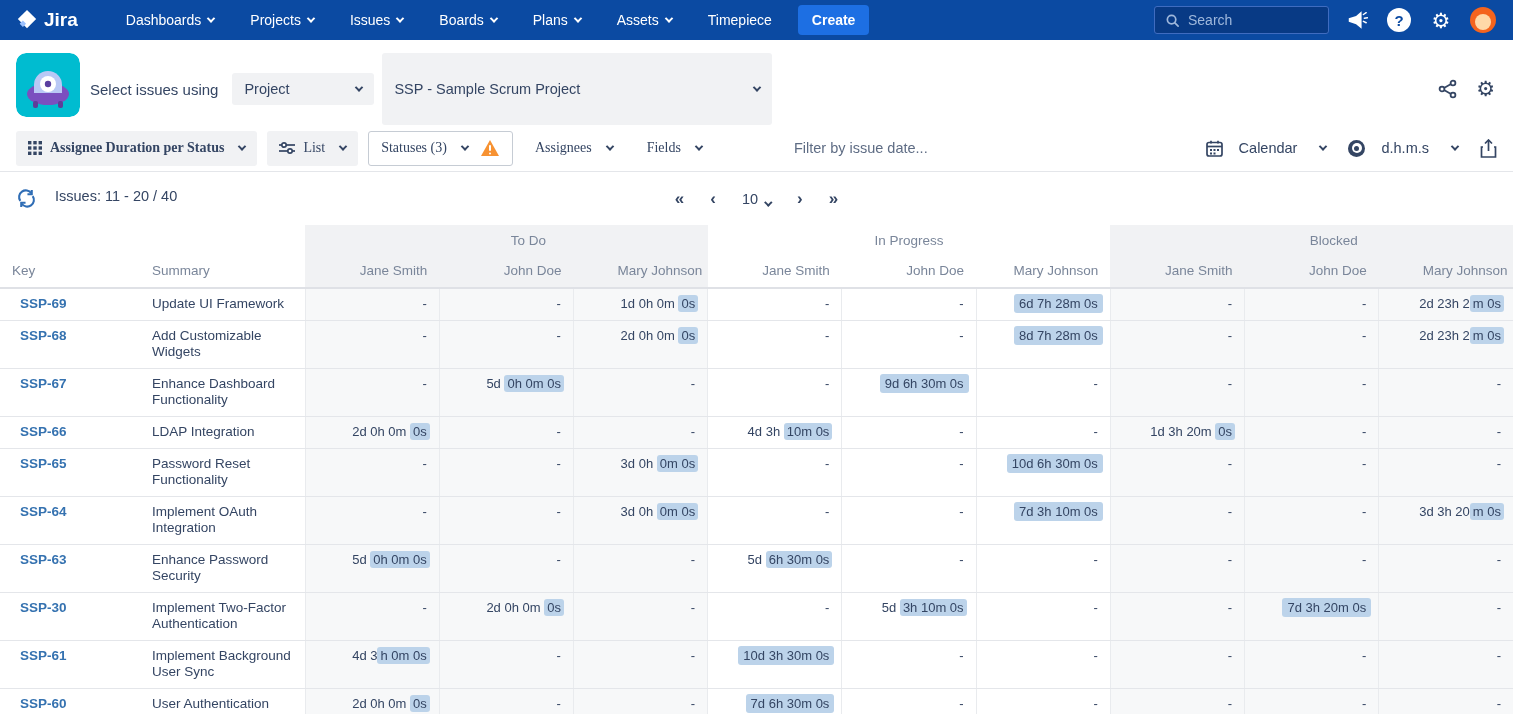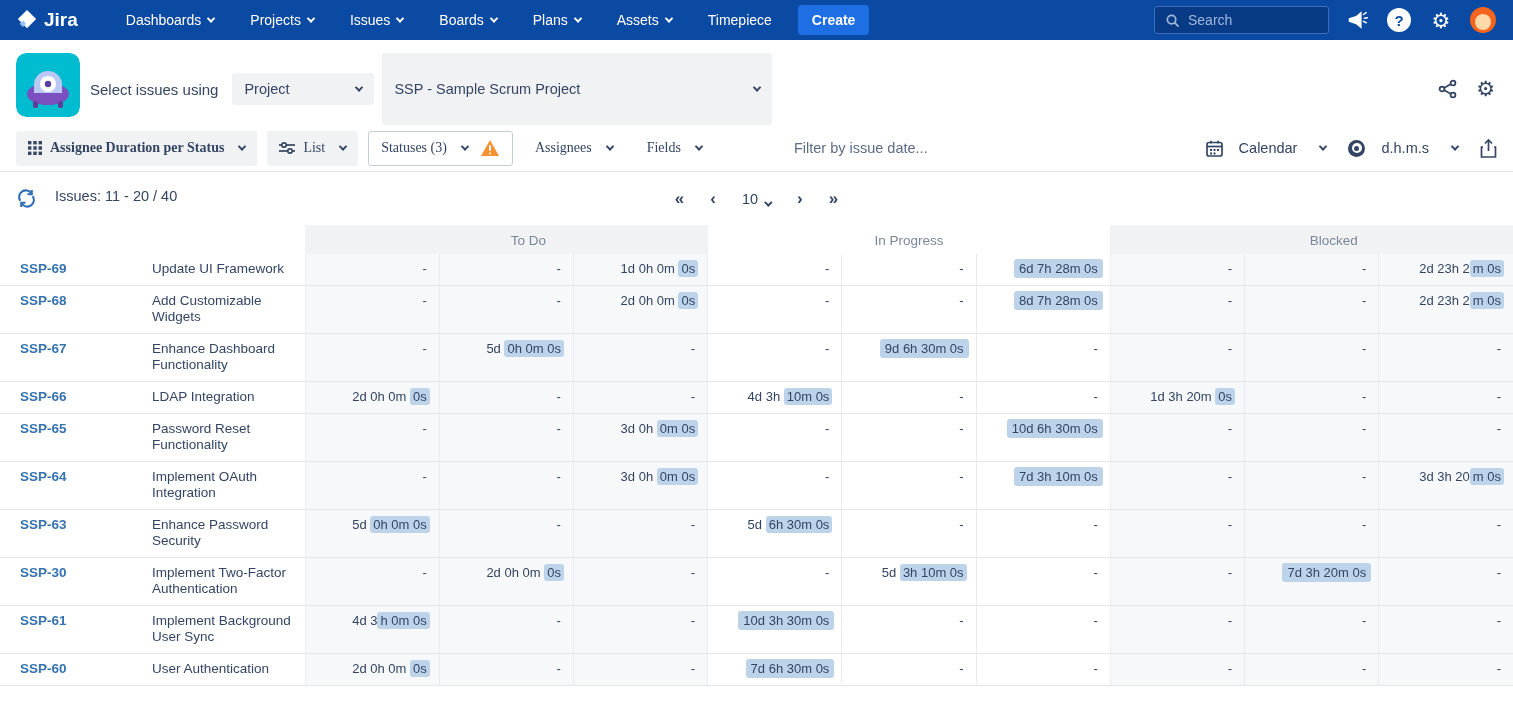--- a/index.html
+++ b/index.html
@@ -298,20 +298,33 @@
       <col>
       <col>
   </colgroup>
   <thead>
     <tr class="grp-row">
       <th colspan="2"></th>
       <th colspan="3" class="shade">To Do</th>
       <th colspan="3">In Progress</th>
       <th colspan="3" class="shade">Blocked</th>
     </tr>
+    <tr class="name-row" id="assignee-header-row">
+      <th class="lft">Key</th>
+      <th class="lft">Summary</th>
+    <th class="shade">Jane Smith</th>
+        <th class="shade">John Doe</th>
+        <th class="shade">Mary Johnson</th>
+        <th>Jane Smith</th>
+        <th>John Doe</th>
+        <th>Mary Johnson</th>
+        <th class="shade">Jane Smith</th>
+        <th class="shade">John Doe</th>
+        <th class="shade">Mary Johnson</th>
+      </tr>
   </thead>
   <tbody id="table-body">
       <tr>
         <td class="key"><a>SSP-69</a></td>
         <td class="summary">Update UI Framework</td>
         <td class="data shade">-</td>
         <td class="data shade">-</td>
         <td class="data shade">1d 0h 0m <span class="hl">0s</span></td>
         <td class="data">-</td>
         <td class="data">-</td>

